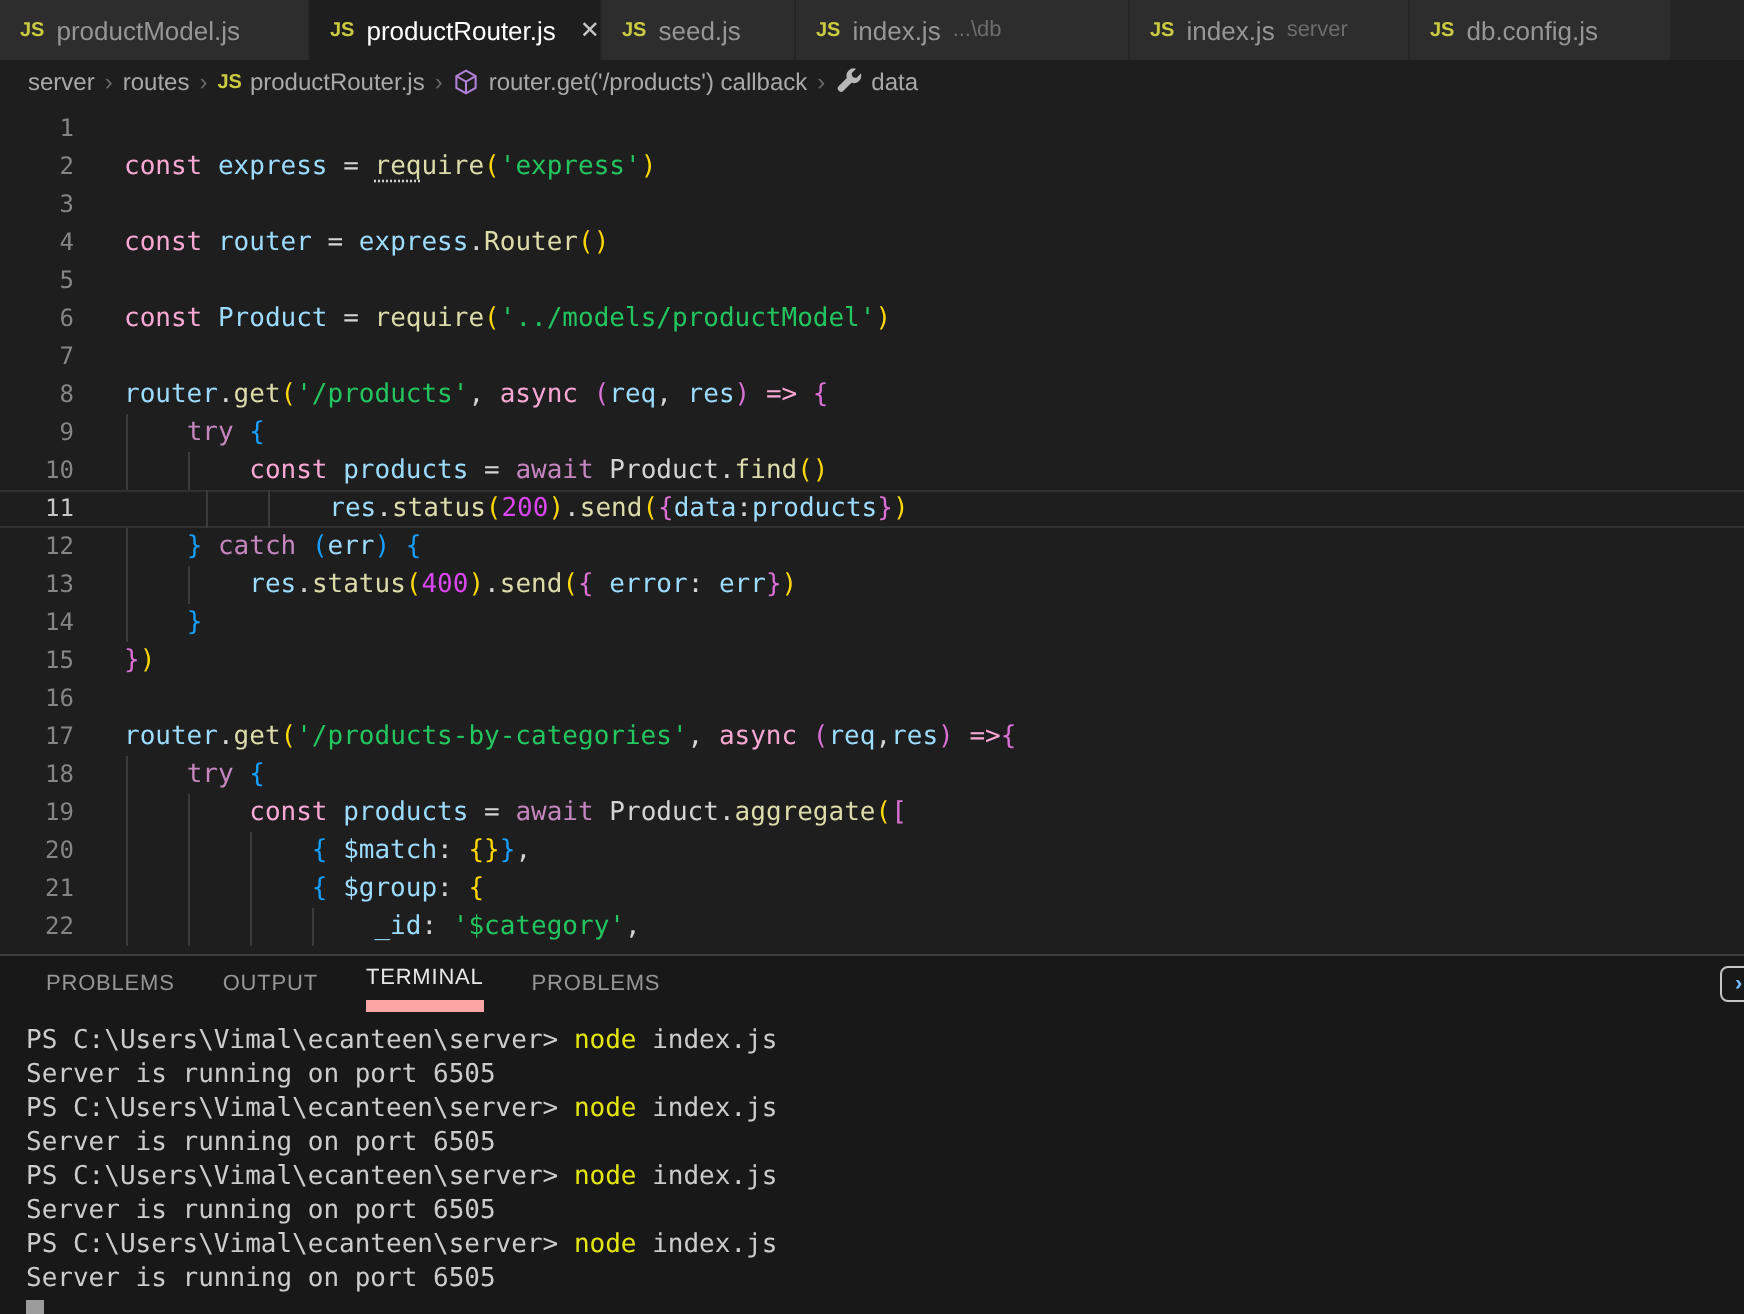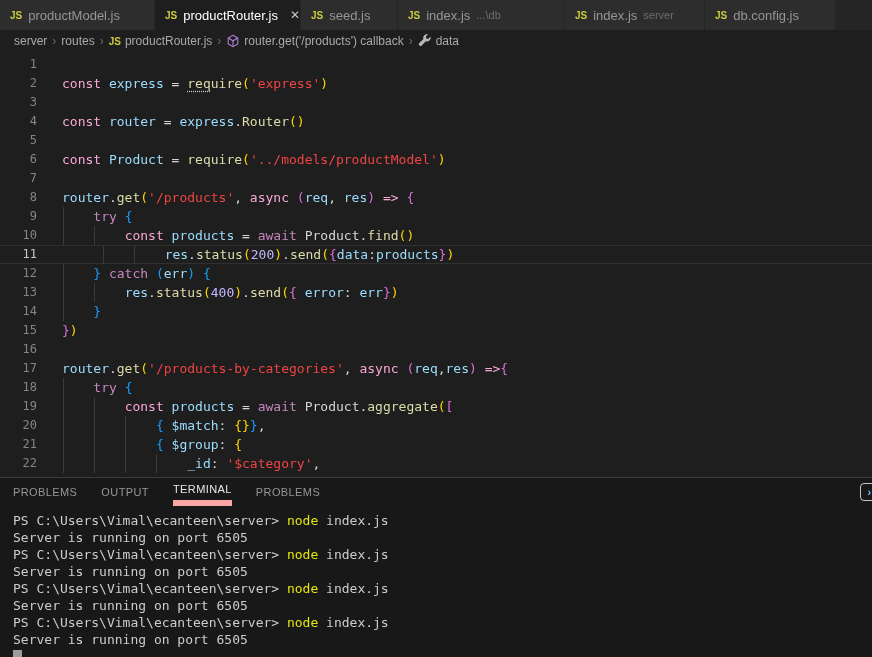--- a/index.html
+++ b/index.html
@@ -32,28 +32,28 @@
     height:425px; padding-top:3px; overflow:hidden;
     font-family:"DejaVu Sans Mono","Liberation Mono",monospace; font-size:13px;
   }
   .line { display:flex; height:19px; line-height:19px; white-space:pre; }
   .line .ln { width:37px; text-align:right; color:#858585; flex:none; font-size:12px; }
   .line .code { position:relative; margin-left:25px; flex:1; }
   .line.current { box-shadow: inset 0 1px 0 #303030, inset 0 -1px 0 #303030; gap: 40px; }
   .line.current .ln { color:#c6c6c6; }
   .guide { position:absolute; top:0; bottom:0; width:1px; background:#3b3b3b; }
   .tok-kw{color:#f9a8d4} .tok-ctrl{color:#c586c0} .tok-var{color:#9cdcfe}
-  .tok-fn{color:#dcdcaa} .tok-str{color:#ef4444} .tok-num{color:#c4b5fd}
+  .tok-fn{color:#dcdcaa} .tok-str{color:#22c55e} .tok-num{color:#d946ef}
   .tok-b1{color:#ffd700} .tok-b2{color:#da70d6} .tok-b3{color:#179fff}
   .tok-pl{color:#d4d4d4}
   .tok-hint{ text-decoration:underline dotted #cfcfcf; text-underline-offset:3px; }
   
   .panel { border-top:1px solid #3d3d3d; background:#181818; height:180px; }
   .panel-header {
-    height:28px; display:flex; align-items:stretch; gap:24px; padding-left:13px;
+    height:28px; display:flex; align-items:stretch; gap:24px; padding-left:23px;
     font-size:11px; letter-spacing:0.4px; color:#969696; position:relative;
   }
   .ptab { display:flex; align-items:center; cursor:pointer; border-bottom:1px solid transparent; }
   .ptab.active { color:#e7e7e7; border-bottom:6px solid #fca5a5; }
   .panel-action {
     position:absolute; right:-7px; top:5px; width:19px; height:18px;
     border:1px solid #c5c5c5; border-radius:4px; color:#75beff;
     display:flex; align-items:center; justify-content:center;
     font-size:11px; font-weight:bold;
   }

